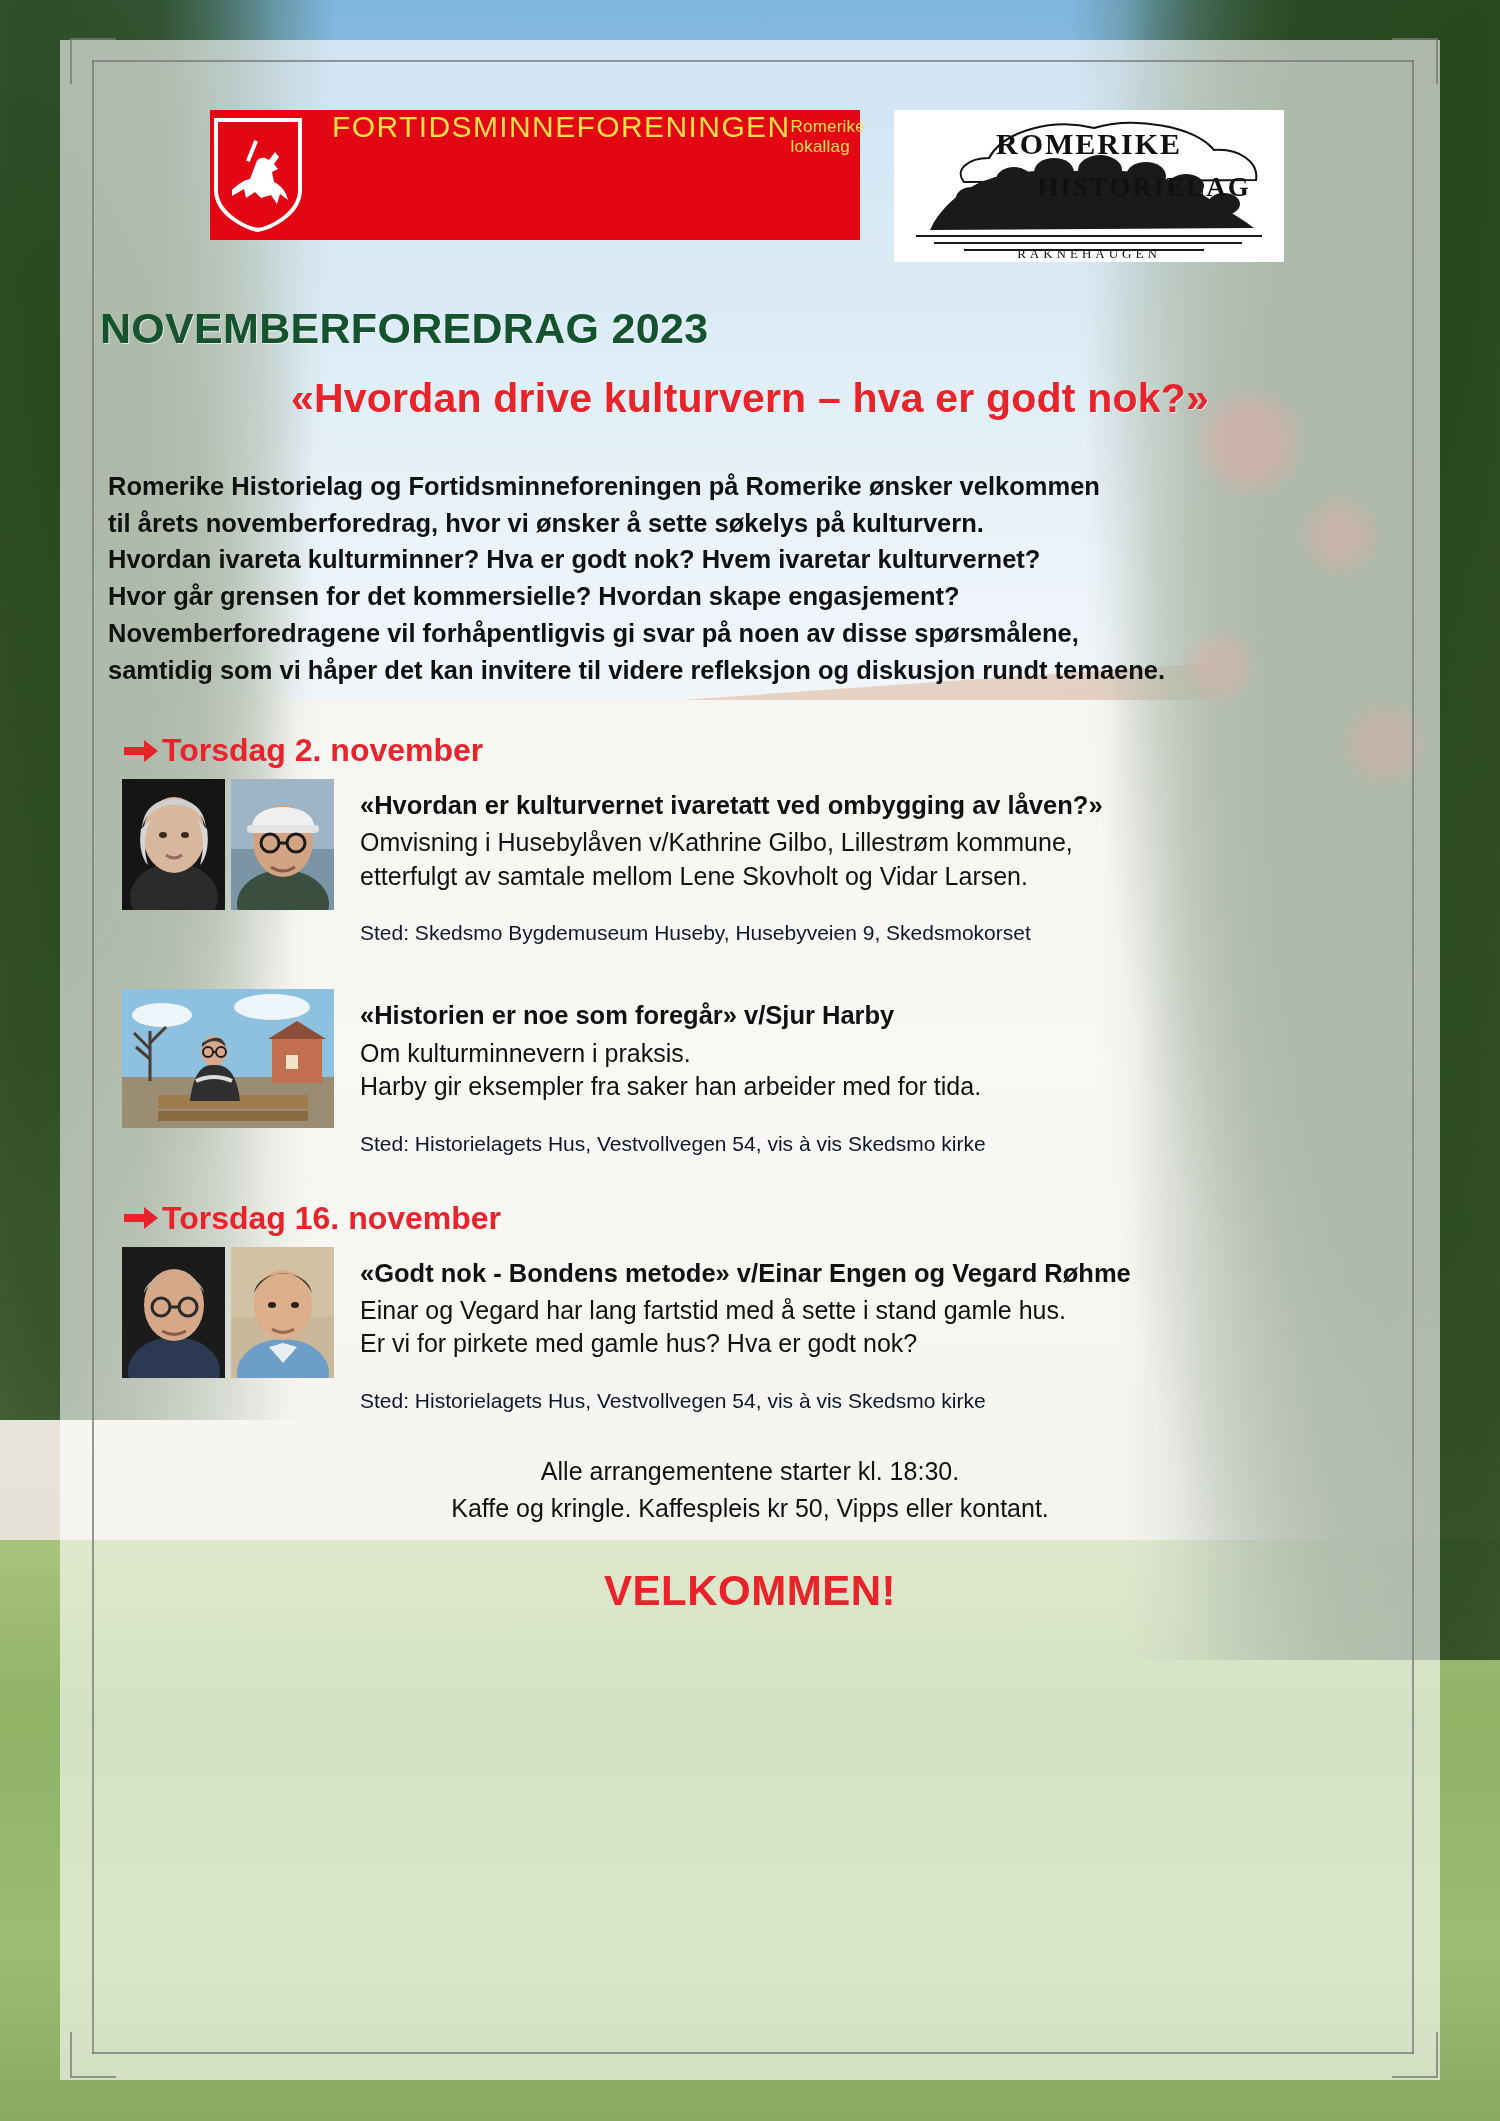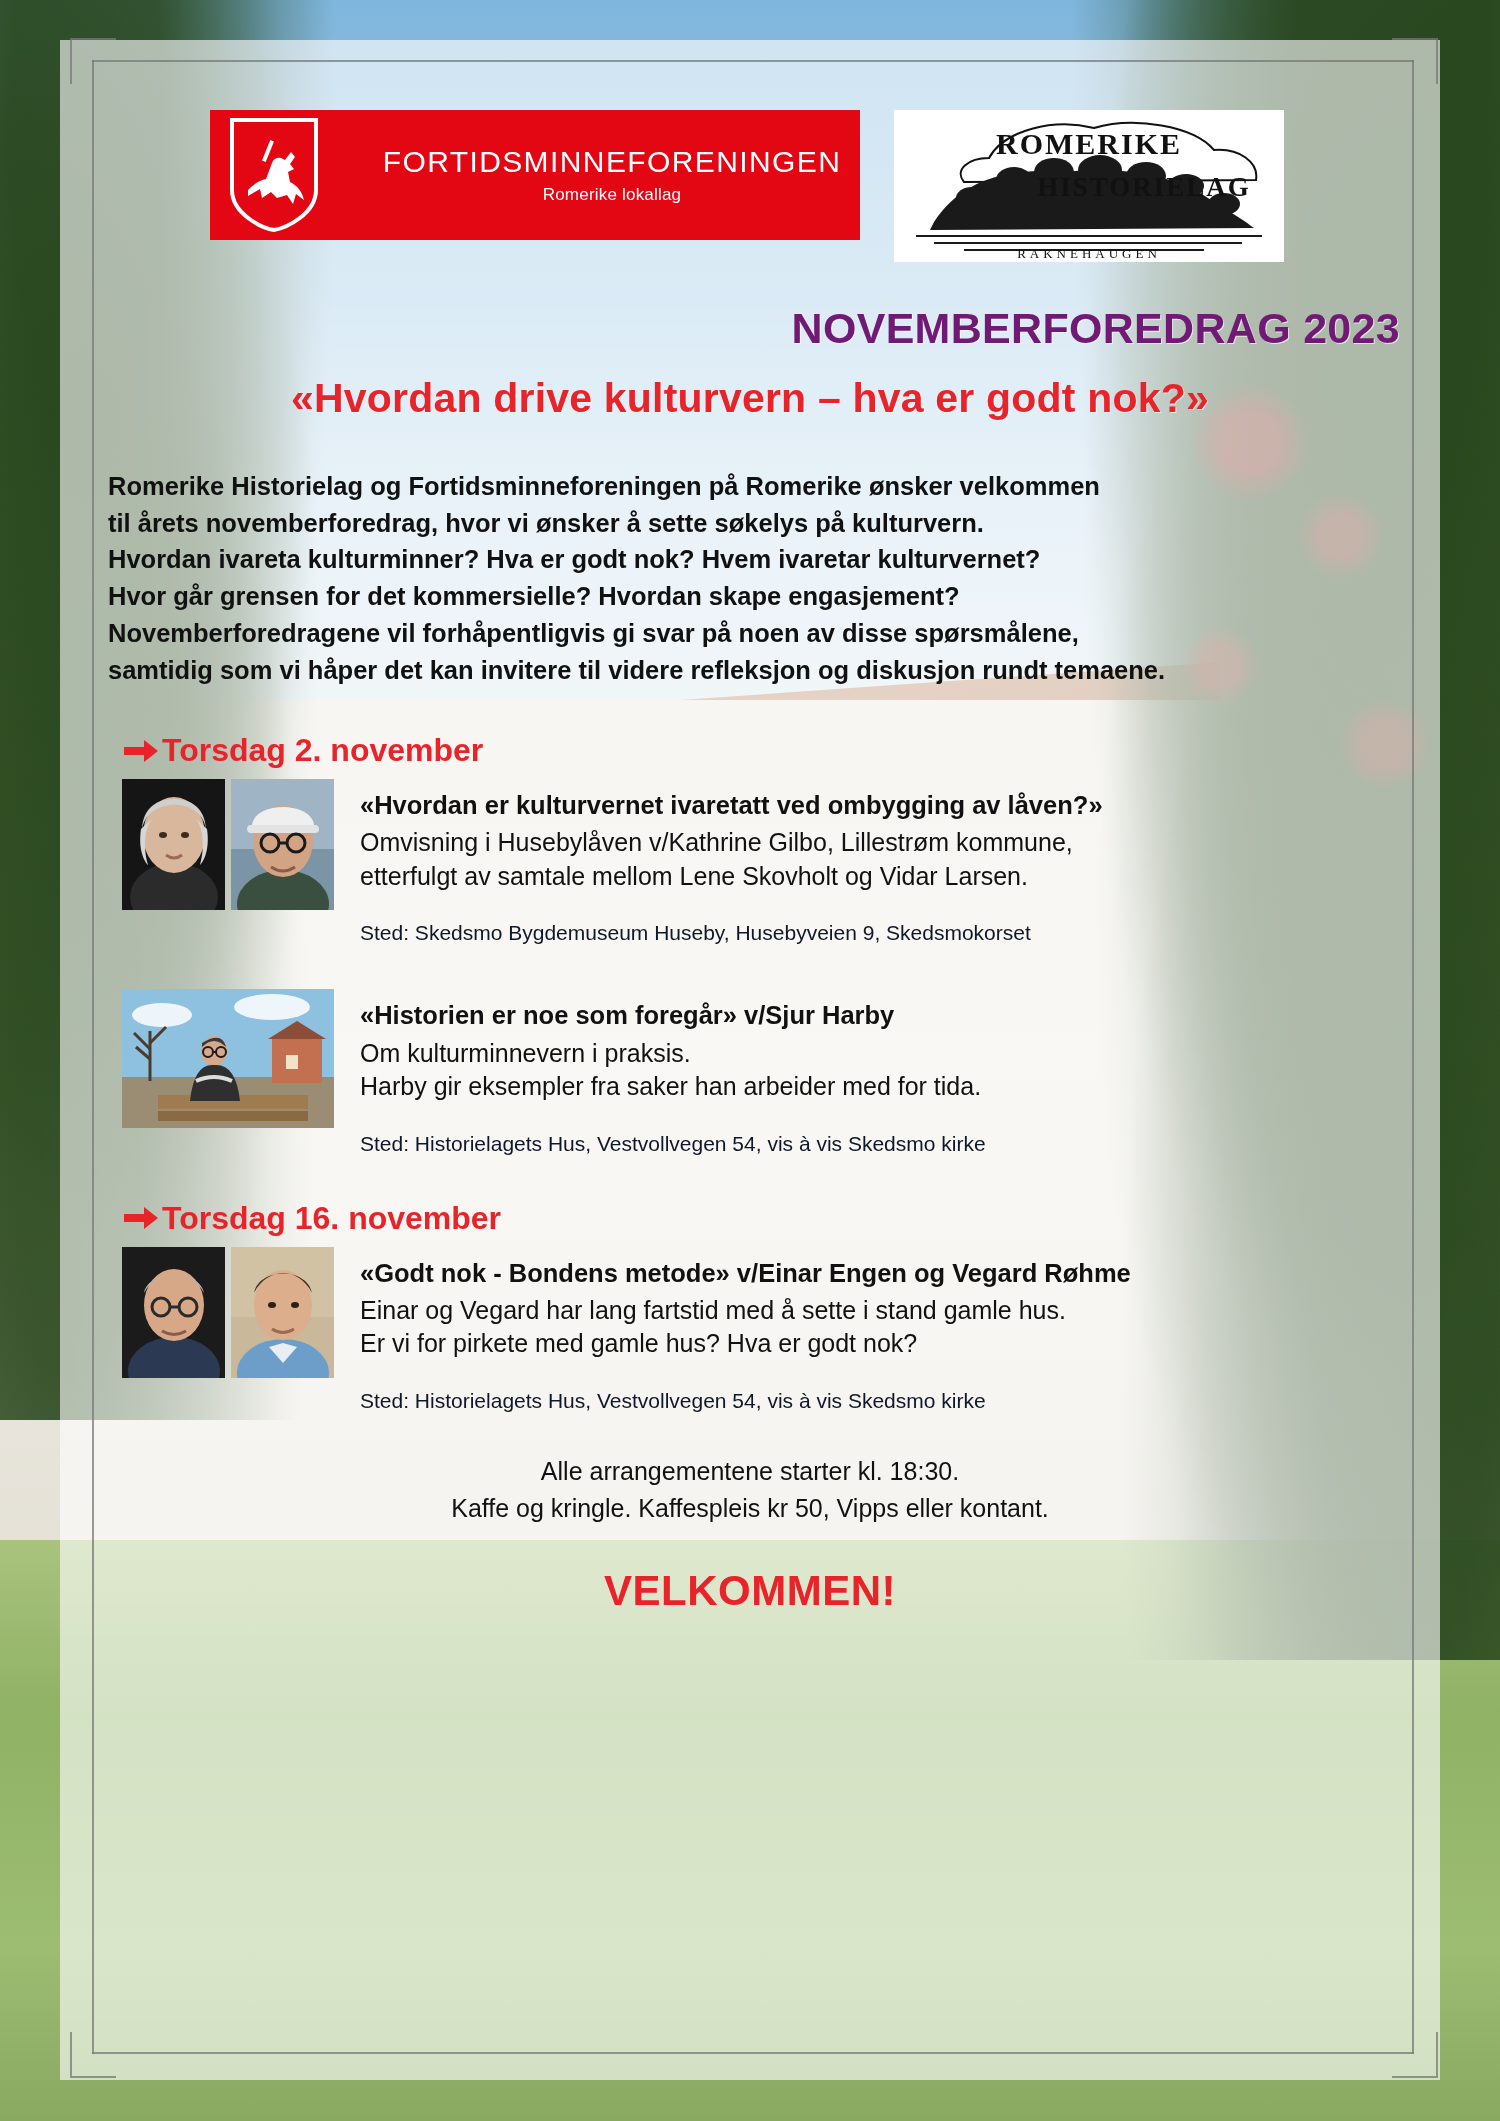--- a/index.html
+++ b/index.html
@@ -146,25 +146,24 @@
     background: #e30613;
     display: flex;
     align-items: center;
     justify-content: center;
     position: relative;
   }
   .fmf-shield svg { display: block; }
   .fmf-text {
     flex: 1;
     display: flex;
-    flex-direction: column;
+    flex-direction: row;
     justify-content: center;
     padding-left: 26px;
-    color: #ffffff;
-    align-items: center;
+    color: #fde047;
   }
   .fmf-title {
     font-size: 30px;
     letter-spacing: 1.4px;
     line-height: 1.1;
   }
   .fmf-sub {
     font-size: 17px;
     margin-top: 7px;
     letter-spacing: .2px;
@@ -173,22 +172,22 @@
     width: 390px;
     height: 152px;
     background: #ffffff;
     position: relative;
     overflow: hidden;
   }
   .rhl-logo svg { display: block; }
 
   
   .h-main {
-    text-align: right;
-    color: #701a75;
+    text-align: left;
+    color: #14532d;
     font-size: 43px;
     font-weight: bold;
     margin: 42px 0 0 0;
     letter-spacing: .3px;
     text-shadow: 1px 1px 0 rgba(255,255,255,.65);
   }
   .h-sub {
     text-align: center;
     color: #e8232a;
     font-size: 41px;

